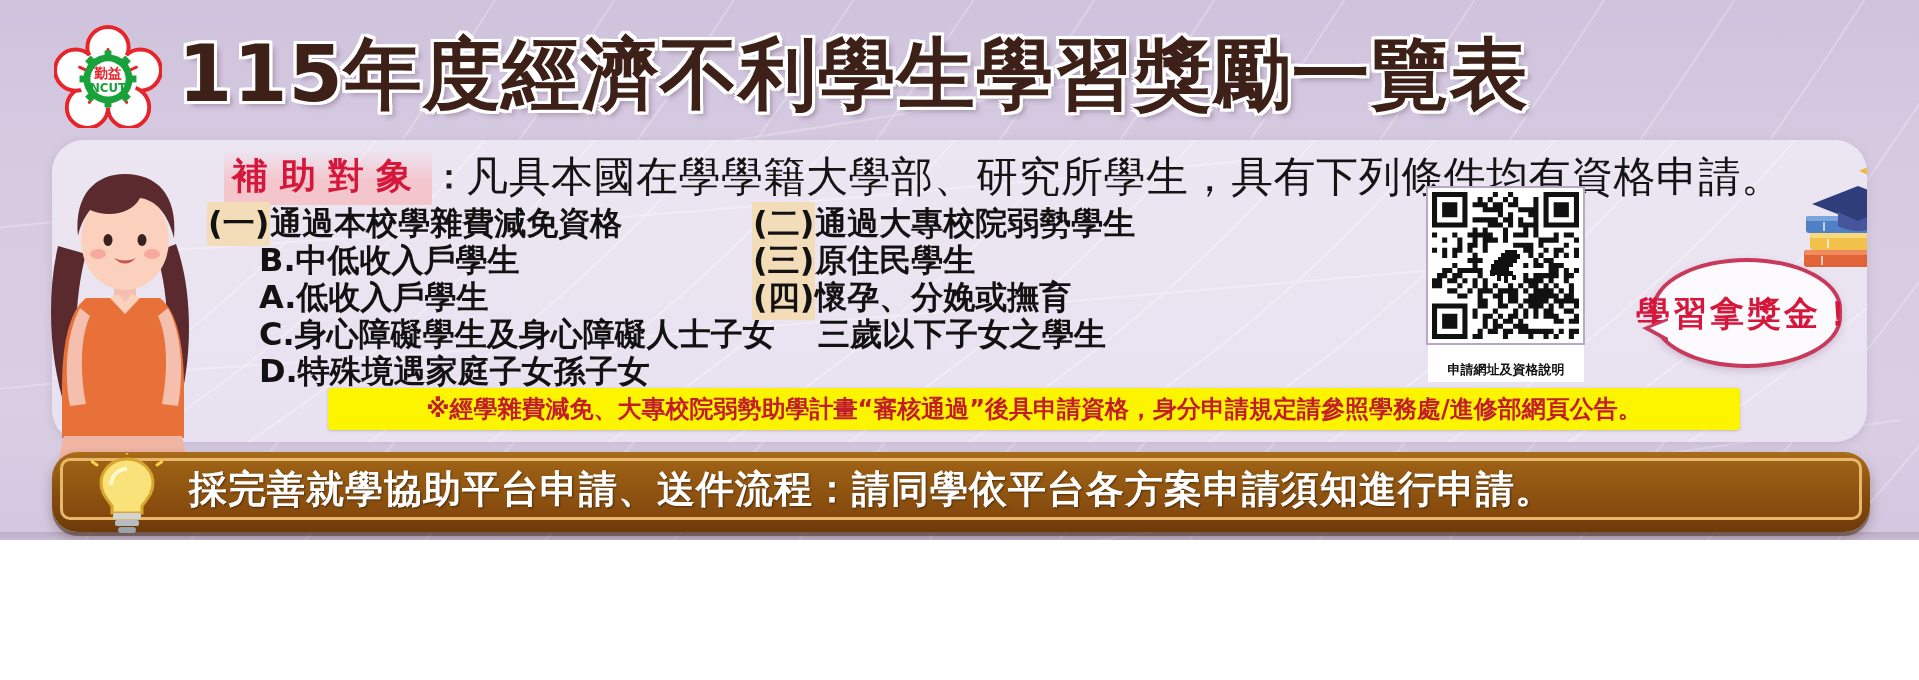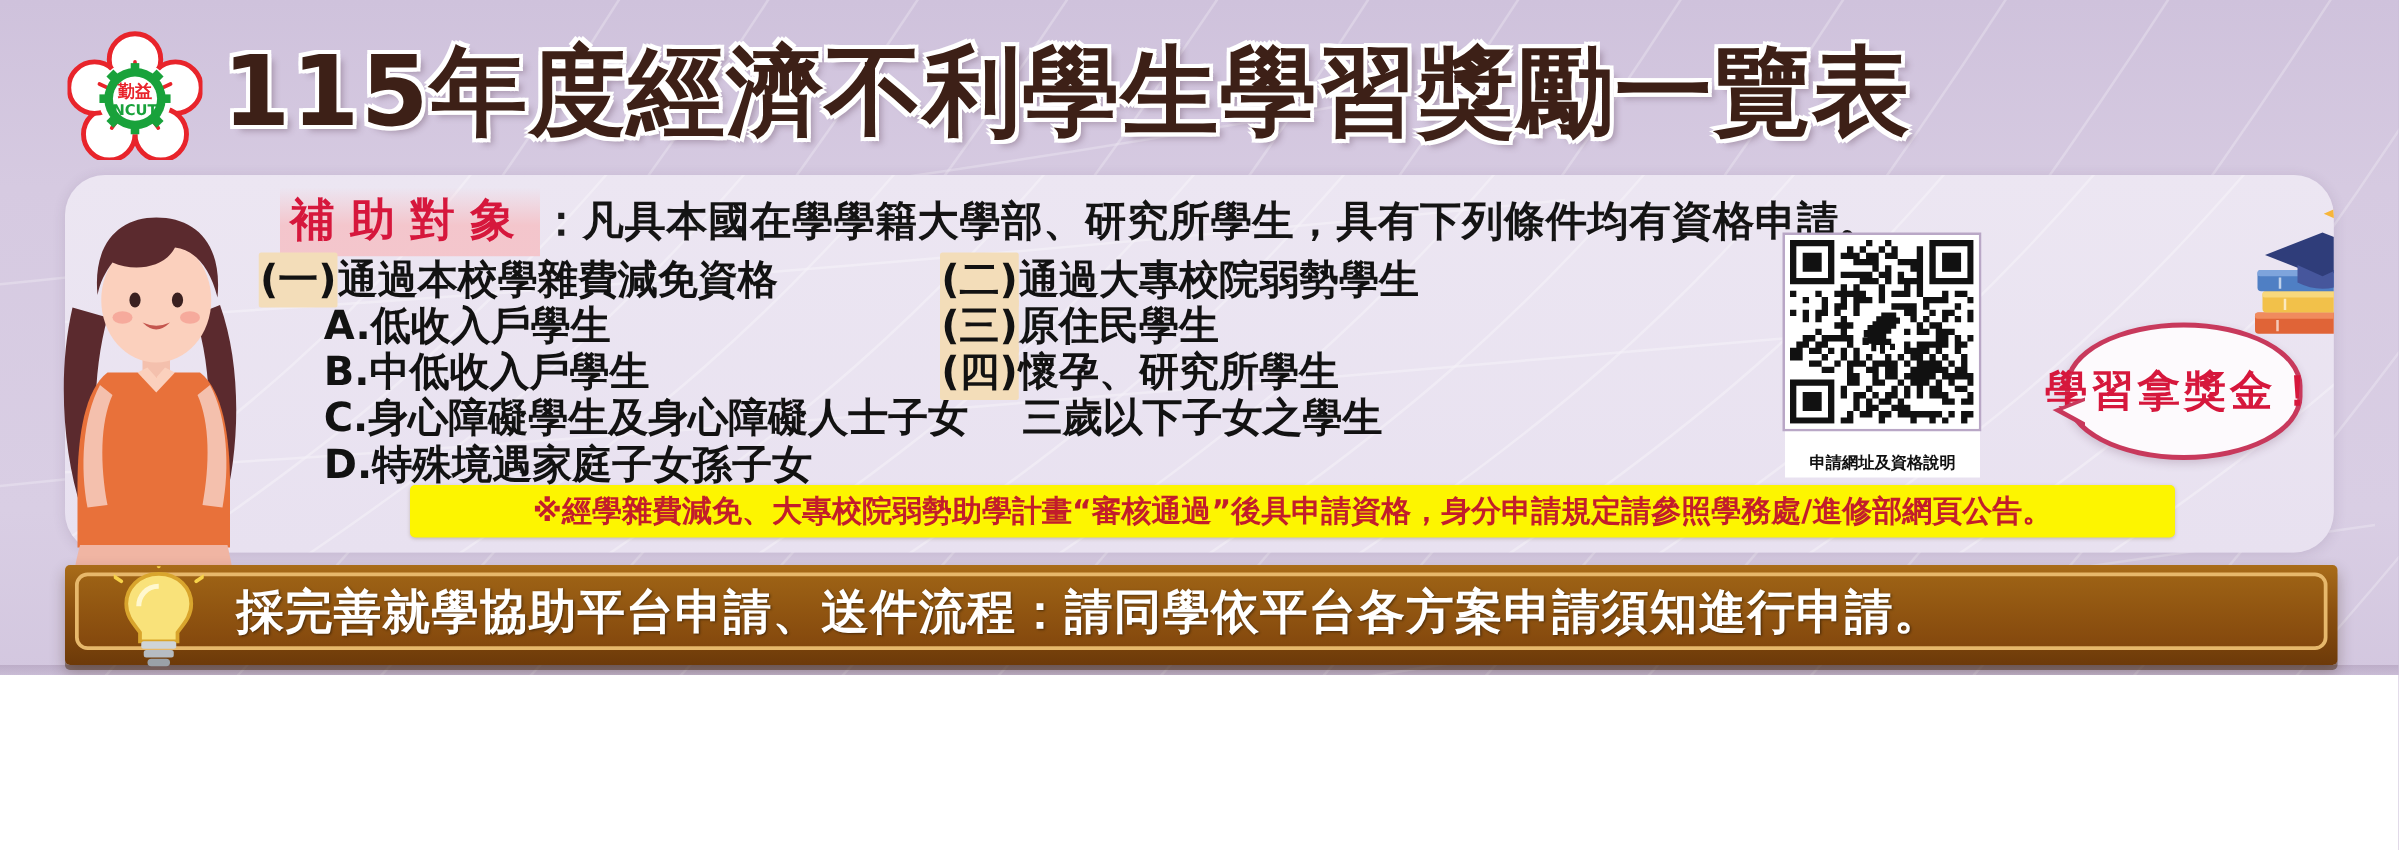--- a/index.html
+++ b/index.html
@@ -53,21 +53,21 @@
     position:absolute; left:172px; top:12px; height:50px;
     display:flex; align-items:center; white-space:nowrap;
   }
   #subtitle-label {
     font-size:36px; font-weight:bold; color:#d6173c;
     letter-spacing:12px; padding:2px 8px 4px 8px;
     background:linear-gradient(180deg,rgba(245,200,205,0) 0%,rgba(244,196,202,.95) 55%,rgba(244,196,202,.95) 100%);
   }
   #subtitle-colon { font-size:34px; font-weight:bold; color:#1c1c1c; }
   #subtitle-text {
-    font-size:33px; font-weight:bold; color:#141414; letter-spacing:.5px;
+    font-size:42px; font-weight:normal; color:#141414; letter-spacing:.5px;
   }
 
   
   #cols { position:absolute; left:155px; top:62px; width:1150px; }
   .col { position:absolute; top:0; }
   #colA { left:0;   width:545px; }
   #colB { left:545px; width:420px; }
   .cond-line {
     display:flex; align-items:baseline; white-space:nowrap;
     height:37px; font-size:32px; font-weight:bold; color:#121212;
@@ -133,21 +133,21 @@
   }
   #note-text {
     font-size:24px; font-weight:bold; color:#c21d2b; white-space:nowrap;
     letter-spacing:0px;
   }
 
   
   #banner {
     position:absolute; left:52px; top:452px; width:1818px; height:80px;
     background:linear-gradient(180deg,#a96c19 0%,#8a4f0f 48%,#6d3a09 100%);
-    border-radius:4px;
+    border-radius:26px;
     box-shadow:0 4px 0 rgba(60,30,5,.45), 0 6px 12px rgba(50,25,10,.3);
     display:flex; align-items:center;
   }
   #banner-inner {
     position:absolute; left:8px; top:6px; width:1802px; height:62px;
     border:3px solid #e7b86b; border-radius:10px;
     background:linear-gradient(180deg,#9d6215 0%,#84480d 100%);
     display:flex; align-items:center;
   }
   #bulb { position:absolute; left:28px; top:-8px; width:72px; height:82px; }
@@ -271,44 +271,44 @@
       <span id="subtitle-text">凡具本國在學學籍大學部、研究所學生，具有下列條件均有資格申請。</span>
     </div>
 
     <div id="cols">
       <div class="col" id="colA">
           <div class="cond-line">
             <span class="marker">(一)</span>
             <span>通過本校學雜費減免資格</span>
           </div>
           <div class="cond-line sub-line">
+            <span>B.中低收入戶學生</span>
+          </div>
+          <div class="cond-line sub-line">
             <span>A.低收入戶學生</span>
-          </div>
-          <div class="cond-line sub-line">
-            <span>B.中低收入戶學生</span>
           </div>
           <div class="cond-line sub-line">
             <span>C.身心障礙學生及身心障礙人士子女</span>
           </div>
           <div class="cond-line sub-line">
             <span>D.特殊境遇家庭子女孫子女</span>
           </div>
         </div>
       <div class="col" id="colB">
           <div class="cond-line">
             <span class="marker">(二)</span>
             <span>通過大專校院弱勢學生</span>
           </div>
           <div class="cond-line">
             <span class="marker">(三)</span>
             <span>原住民學生</span>
           </div>
           <div class="cond-line">
             <span class="marker">(四)</span>
-            <span>懷孕、研究所學生</span>
+            <span>懷孕、分娩或撫育</span>
           </div>
           <div class="cond-line indent-line">
             <span>三歲以下子女之學生</span>
           </div>
         </div>
     </div>
 
     <div id="qr-block">
       <div id="qr-frame">
         <svg id="qr-canvas" viewBox="0 0 29 29" width="147" height="147">

